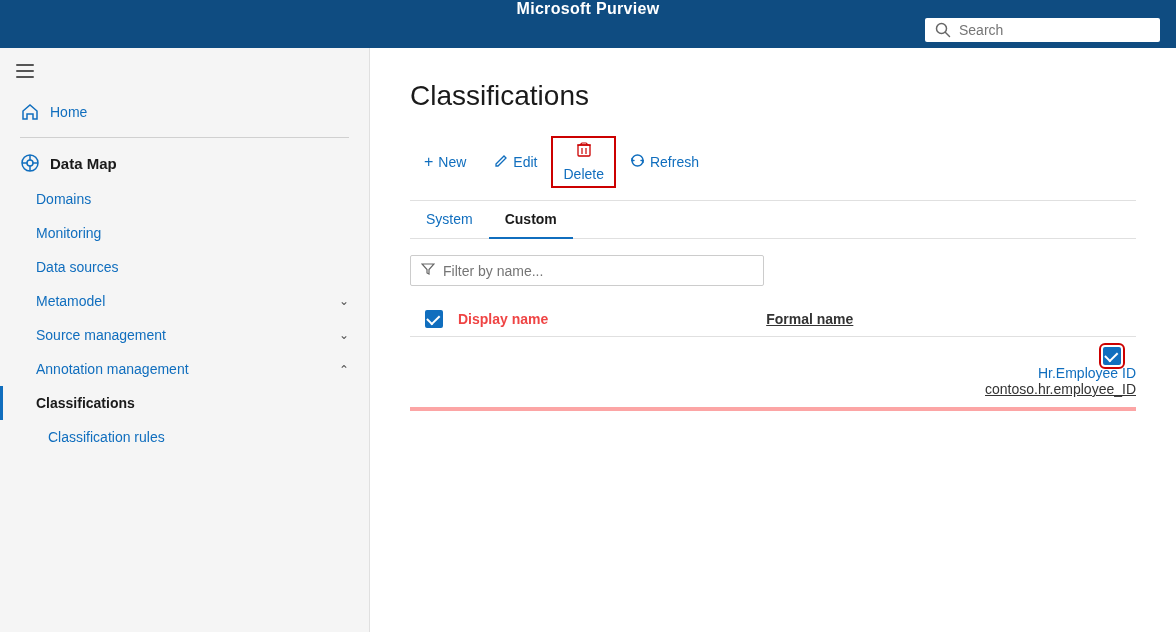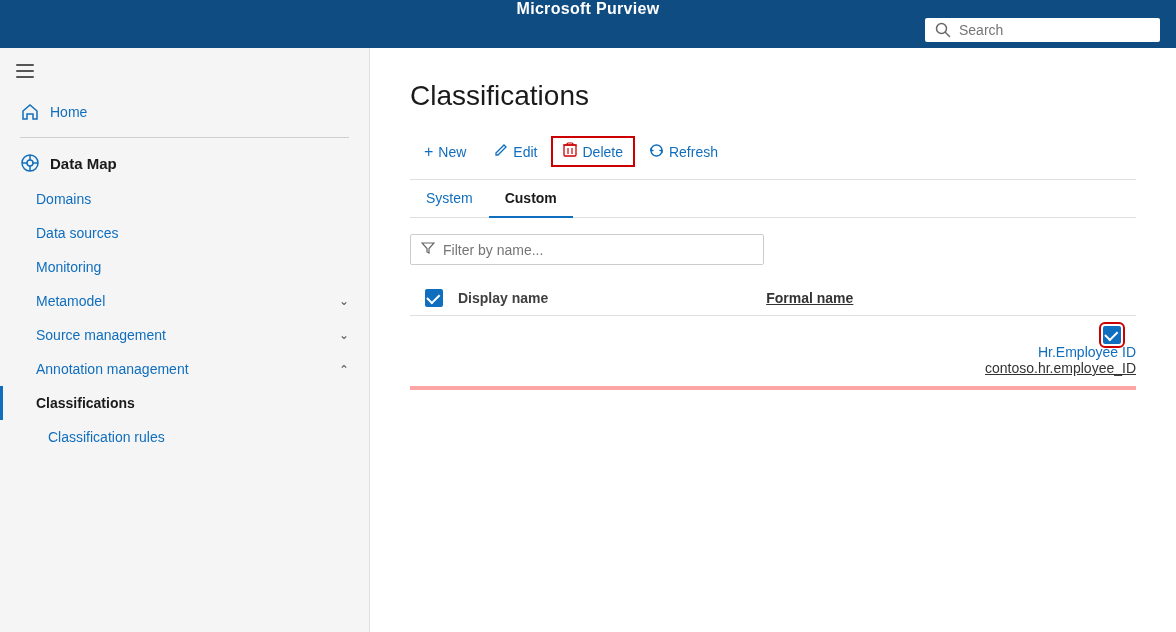--- a/index.html
+++ b/index.html
@@ -132,20 +132,21 @@
       border: none;
       cursor: pointer;
       color: #106ebe;
       font-size: 14px;
       font-weight: 400;
     }
     .toolbar-btn.delete-btn {
       border: 2px solid #c00;
       color: #106ebe;
       padding: 4px 10px;
+      flex-direction: column;
     }
     .toolbar-btn.delete-btn .btn-icon { color: #c00; }
 
     
     .tabs {
       display: flex;
       align-items: flex-end;
       border-bottom: 1px solid #e0e0e0;
       margin-bottom: 16px;
       margin-top: 0;
@@ -201,21 +202,21 @@
       font-size: 14px;
     }
     .table-row {
       display: flex;
       align-items: flex-end;
       padding: 10px 0;
       border-bottom: 4px solid #fca5a5;
       flex-direction: column;
     }
     .col-check { width: 48px; display: flex; align-items: center; justify-content: center; flex-shrink: 0; }
-    .col-display { flex: 1; color: #404040; }
+    .col-display { flex: 1; color: #ef4444; }
     .col-formal { flex: 1.2; color: #333; text-decoration: underline; }
 
     
     .checkbox-checked {
       width: 18px; height: 18px;
       background: #106ebe;
       border: 2px solid #106ebe;
       border-radius: 2px;
       display: flex; align-items: center; justify-content: center;
       cursor: pointer;
@@ -295,25 +296,25 @@
         </svg>
       </span>
       <span>Data Map</span>
     </div>
 
     <div class="sidebar-item sub-item">
       <span>Domains</span>
     </div>
 
     <div class="sidebar-item sub-item">
+      <span>Monitoring</span>
+    </div>
+
+    <div class="sidebar-item sub-item">
       <span>Data sources</span>
-    </div>
-
-    <div class="sidebar-item sub-item">
-      <span>Monitoring</span>
     </div>
 
     <div class="sidebar-item sub-item">
       <span>Metamodel</span>
       <span class="chevron">⌄</span>
     </div>
 
     <div class="sidebar-item sub-item">
       <span>Source management</span>
       <span class="chevron">⌄</span>

